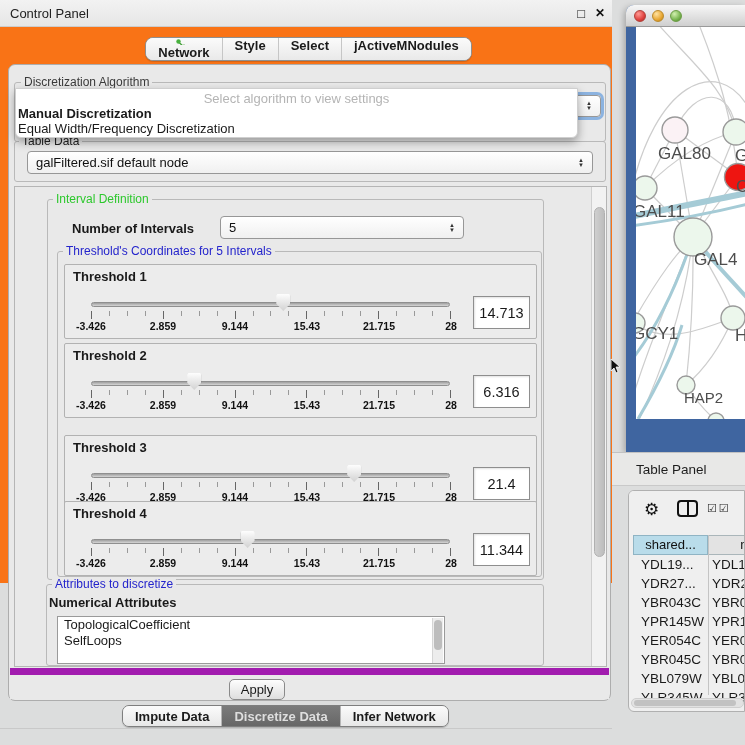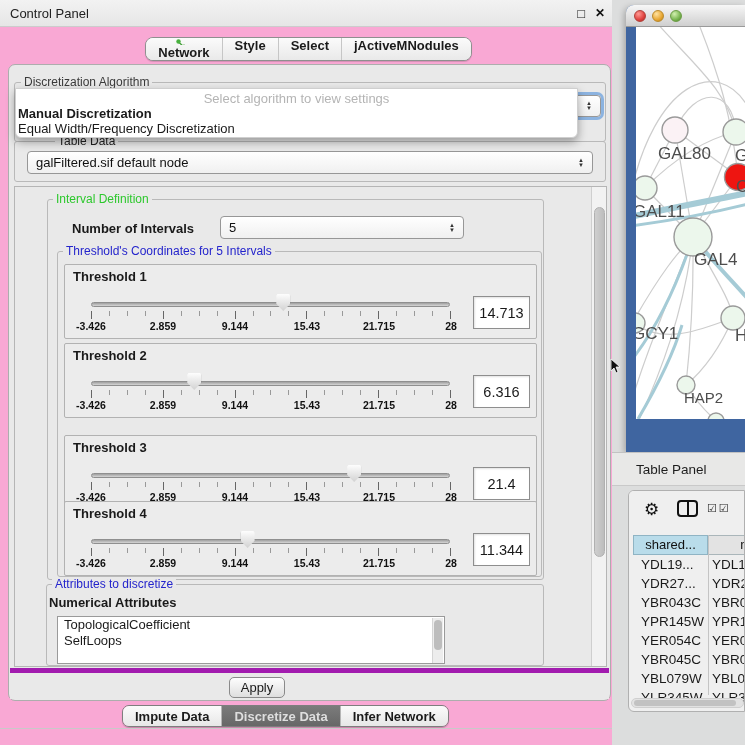--- a/index.html
+++ b/index.html
@@ -1,21 +1,21 @@
 <!DOCTYPE html>
 <html><head>
 <meta charset="utf-8">
 <style>
   * { margin:0; padding:0; box-sizing:border-box; }
   html,body { width:745px; height:745px; }
   body { font-family:"Liberation Sans", sans-serif; background:#dcdddd; position:relative; overflow:hidden; color:#1a1a1a; }
   .abs { position:absolute; }
 
   
-  .cp { position:absolute; left:0; top:0; width:618px; height:745px; background:#f9a8d4; border-right:1px solid #bdbdbd; }
+  .cp { position:absolute; left:0; top:0; width:618px; height:583px; background:#f97316; border-right:1px solid #bdbdbd; }
   .titlebar { position:absolute; left:0; top:0; width:100%; height:27px; background:linear-gradient(#f2f2f2,#e6e6e6); border-bottom:1px solid #cccccc; }
   .titlebar .title { position:absolute; left:10px; top:6px; font-size:13px; color:#222; }
   .win-btn { position:absolute; top:6px; font-size:12px; color:#111; font-weight:bold; cursor:default; }
   .float-btn { right:32px; font-weight:normal; font-size:13px; }
   .close-btn { right:12px; }
 
   
   .tabstrip { position:absolute; left:0; top:31px; width:100%; height:28px; text-align:center; }
   .tabs-pill { display:inline-flex; height:24px; border:1px solid #8f8f8f; border-radius:8px; overflow:hidden; background:#f2f2f2; align-items:stretch; box-shadow:0 1px 1px rgba(0,0,0,.15); }
   .tab { display:flex; align-items:center; padding:0 12px; font-size:13px; font-weight:bold; color:#1a1a1a; background:linear-gradient(#fbfbfb,#e9e9e9); position:relative;flex-direction:column; }
@@ -57,21 +57,21 @@
   .ticklabels span { position:absolute; transform:translateX(-50%); font-size:10.5px; font-weight:600; color:#111; white-space:nowrap; }
   .thumb { position:absolute; top:29px; width:14px; height:17px; background:linear-gradient(#fdfdfd,#d2d2d2); clip-path:polygon(8% 0,92% 0,100% 10%,100% 58%,50% 100%,0 58%,0 10%); filter:drop-shadow(0 0 1px #777); z-index:3; }
   .tvalue { position:absolute; left:408px; top:31px; width:57px; height:33px; background:#fff; border:1px solid #8e8e8e; box-shadow:inset 1px 1px 2px rgba(0,0,0,.12); font-size:14.5px; display:flex; align-items:center; justify-content:center; }
 
   
   .attrlist { position:absolute; background:#fff; border:1px solid #9a9a9a; overflow:hidden; font-size:13px; }
   .attrlist div { padding-left:6px; line-height:15.5px; white-space:nowrap; }
   .list-sb { position:absolute; right:1px; top:1px; width:11px; height:45px; background:#ededed; border-left:1px solid #d5d5d5; }
   .list-sb i { position:absolute; left:1px; top:2px; width:8px; height:30px; background:#bdbdbd; border-radius:4px; }
 
-  .apply-row { position:absolute; left:1px; right:1px; top:603px; height:31px; border-top:5px solid #a21caf; background:#e9e9e9;text-decoration:underline; }
+  .apply-row { position:absolute; left:1px; right:1px; top:603px; height:31px; border-top:7px solid #a21caf; background:#e9e9e9;text-decoration:underline; }
   .btn { position:absolute; background:linear-gradient(#fdfdfd,#dedede); border:1px solid #8a8a8a; border-radius:5px; font-size:13px; text-align:center; }
 
   
   .bottom-tabs { position:absolute; left:122px; top:705px; display:flex; height:22px; border:1px solid #7e7e7e; border-radius:7px; overflow:hidden; box-shadow:0 1px 1px rgba(0,0,0,.2); }
   .btab { display:flex; align-items:center; padding:0 12px; font-size:13px; font-weight:bold; background:linear-gradient(#fbfbfb,#e7e7e7); }
   .btab + .btab { border-left:1px solid #b5b5b5; }
   .btab.selected { background:linear-gradient(#7b7b7b,#676767); color:#dedede; }
   .cp-bottom-line { position:absolute; left:0; top:728px; width:618px; border-top:1px solid #c9c9c9; }
 
   
@@ -153,21 +153,21 @@
         </span>
     </div>
 
     <div class="popup">
       <div class="hint">Select algorithm to view settings</div>
       <div class="opt bold">Manual Discretization</div>
       <div class="opt">Equal Width/Frequency Discretization</div>
     </div>
 
     <div class="group" style="left:5px; top:76px; width:592px; height:41px;"></div>
-    <span class="group-label" style="left:10px; top:69px; color:#222;margin-left:36px;">Table Data</span>
+    <span class="group-label" style="left:10px; top:69px; color:#222;">Table Data</span>
     <div class="combo" style="left:18px; top:86px; width:566px; height:23px;">
       <span>galFiltered.sif default node</span>
       <span class="spin">
           <span>▲</span>
           <span>▼</span>
         </span>
     </div>
 
     <div class="scrollarea">
 

